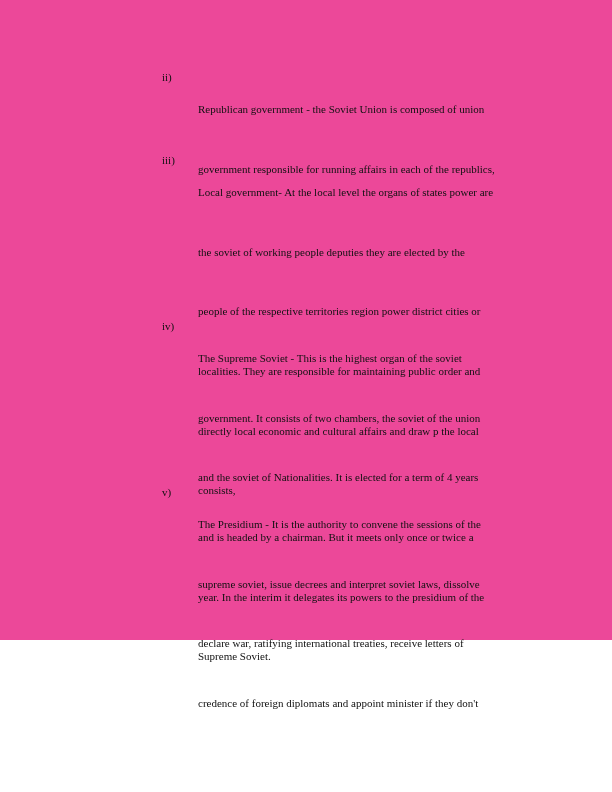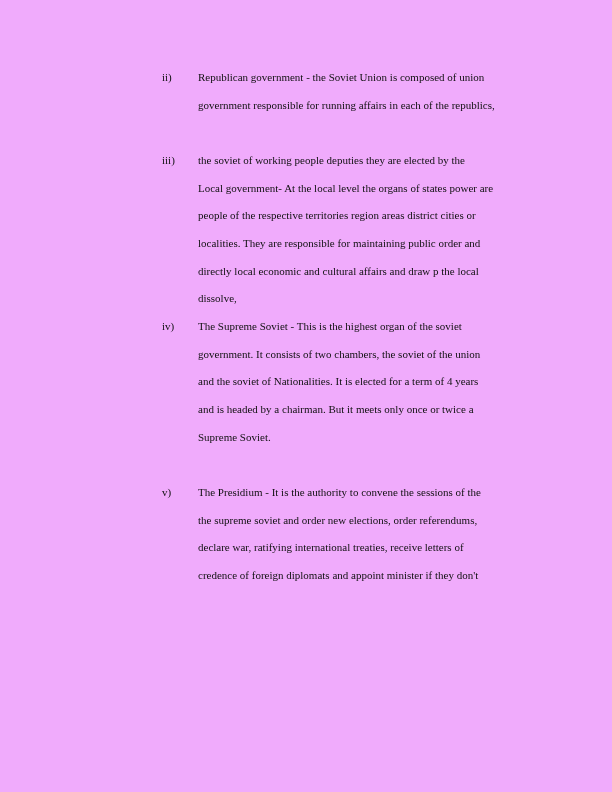--- a/index.html
+++ b/index.html
@@ -1,61 +1,62 @@
 <!DOCTYPE html>
 <html><head>
 <meta charset="utf-8">
 <style>
   html, body { margin: 0; padding: 0; background: #ffffff; }
   body { width: 612px; height: 792px; position: relative; overflow: hidden; }
-  .page { position: absolute; left: 0; top: 0; width: 612px; height: 792px; background: #f0abfc; text-decoration: underline; }
+  .page { position: absolute; left: 0; top: 0; width: 612px; height: 640px; background: #ec4899; text-decoration: underline; }
   .item { position: absolute; left: 0; width: 612px; }
   .label { position: absolute; left: 162px; top: 0; font-family: "Liberation Serif", serif; font-size: 11px; color: #111; line-height: 27.7px; white-space: nowrap; }
   .lines { position: absolute; left: 198px; top: 0; width: 340px; }
-  .line { display: block; font-family: "Liberation Serif", serif; font-size: 11px; color: #111; line-height: 27.7px; height: 27.7px; white-space: nowrap; }
+  .line { display: block; font-family: "Liberation Serif", serif; font-size: 11px; color: #111; line-height: 27.7px; height: 27.7px; white-space: nowrap; margin-top: 32px; }
 </style>
 </head>
 <body>
 
 <div class="page">
 
   <div class="item" style="top:64px;">
     <span class="label">ii)</span>
     <div class="lines">
       <span class="line">Republican government - the Soviet Union is composed of union</span>
       <span class="line">government responsible for running affairs in each of the republics,</span>
     </div>
   </div>
 
   <div class="item" style="top:147px;">
     <span class="label">iii)</span>
     <div class="lines">
+      <span class="line">Local government- At the local level the organs of states power are</span>
       <span class="line">the soviet of working people deputies they are elected by the</span>
-      <span class="line">Local government- At the local level the organs of states power are</span>
-      <span class="line">people of the respective territories region areas district cities or</span>
+      <span class="line">people of the respective territories region power district cities or</span>
       <span class="line">localities. They are responsible for maintaining public order and</span>
       <span class="line">directly local economic and cultural affairs and draw p the local</span>
-      <span class="line">dissolve,</span>
+      <span class="line">consists,</span>
     </div>
   </div>
 
   <div class="item" style="top:313px;">
     <span class="label">iv)</span>
     <div class="lines">
       <span class="line">The Supreme Soviet - This is the highest organ of the soviet</span>
       <span class="line">government. It consists of two chambers, the soviet of the union</span>
       <span class="line">and the soviet of Nationalities. It is elected for a term of 4 years</span>
       <span class="line">and is headed by a chairman. But it meets only once or twice a</span>
+      <span class="line">year. In the interim it delegates its powers to the presidium of the</span>
       <span class="line">Supreme Soviet.</span>
     </div>
   </div>
 
   <div class="item" style="top:479px;">
     <span class="label">v)</span>
     <div class="lines">
       <span class="line">The Presidium - It is the authority to convene the sessions of the</span>
-      <span class="line">the supreme soviet and order new elections, order referendums,</span>
+      <span class="line">supreme soviet, issue decrees and interpret soviet laws, dissolve</span>
       <span class="line">declare war, ratifying international treaties, receive letters of</span>
       <span class="line">credence of foreign diplomats and appoint minister if they don't</span>
     </div>
   </div>
 
 </div>
 
 </body></html>

